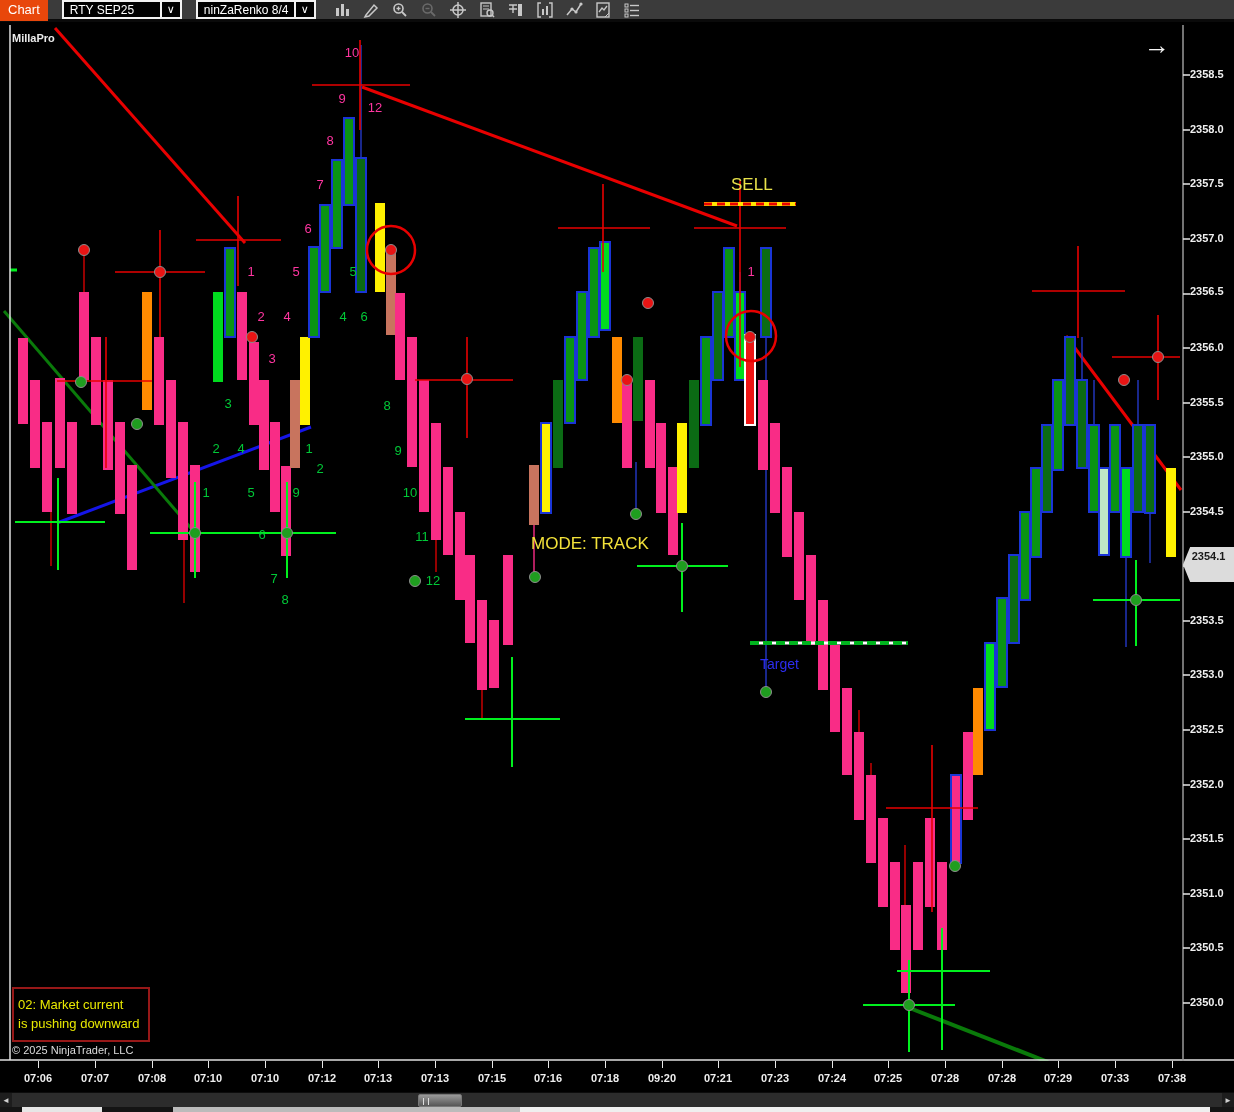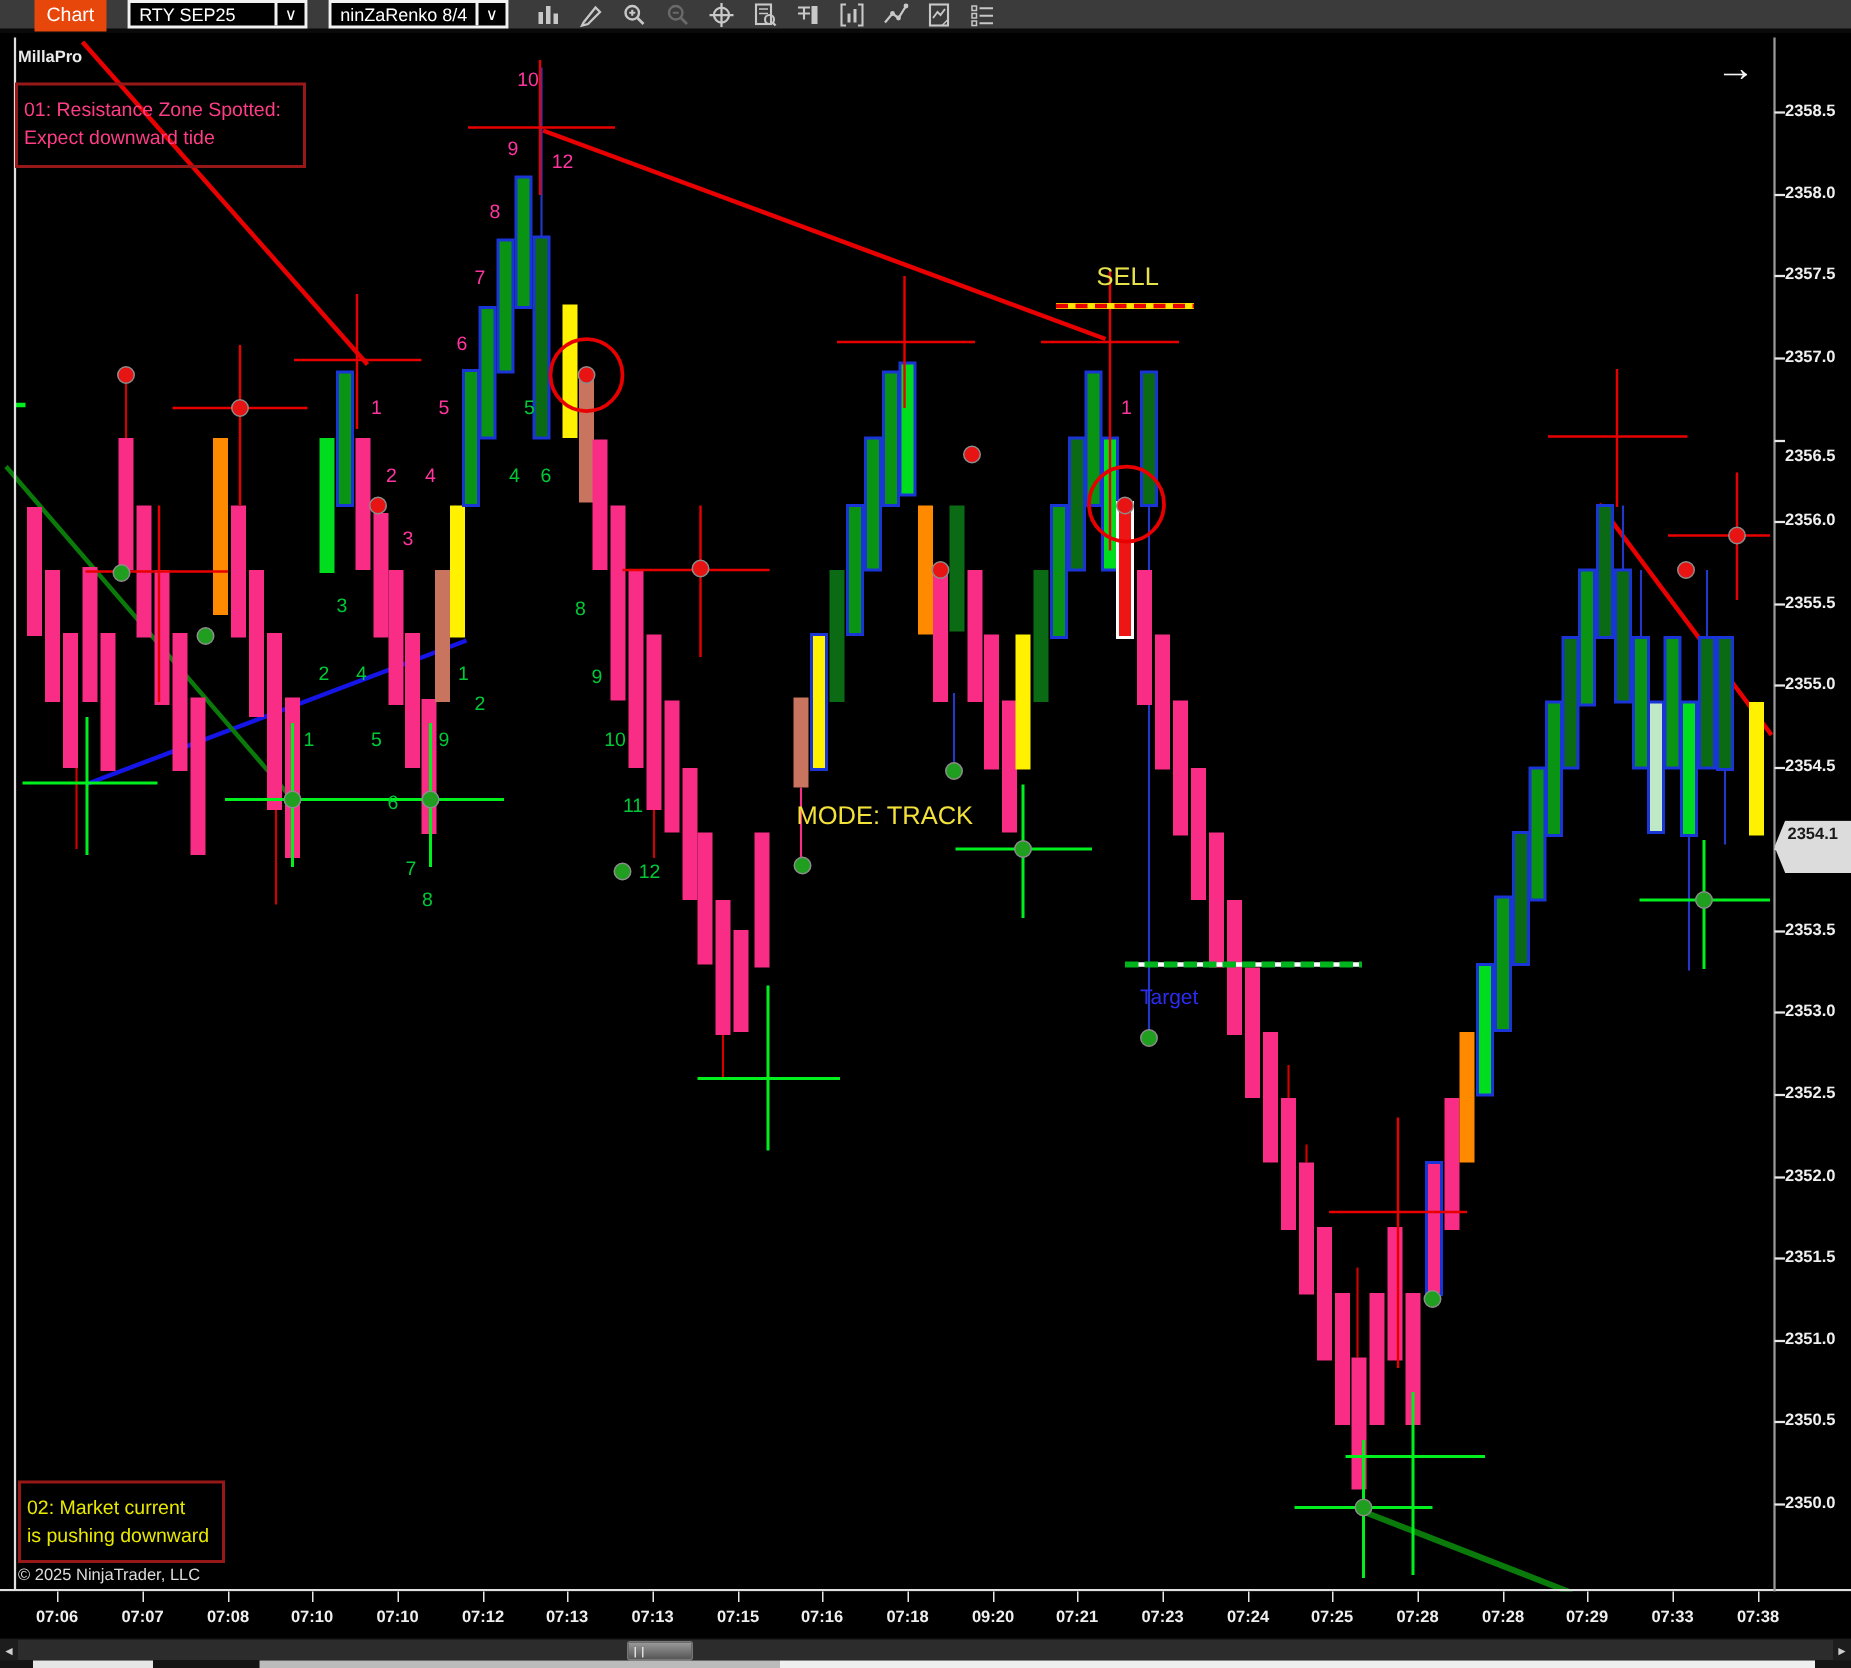--- a/index.html
+++ b/index.html
@@ -2,21 +2,21 @@
 <html><head>
 <meta charset="utf-8">
 <style>
   html,body{margin:0;padding:0;background:#000;}
   *{box-sizing:border-box;font-family:"Liberation Sans",sans-serif;}
   #app{position:relative;width:1234px;height:1112px;background:#000;overflow:hidden;}
 
   
   #toolbar{position:absolute;left:0;top:0;width:1234px;height:22px;background:#3b3b3b;
            display:flex;align-items:center;border-bottom:3px solid #0a0a0a;z-index:6;}
-  #chart-tab{height:22px;background:#e8470b;color:#fff;font-size:13px;padding:3px 8px 0 8px;margin-left:23px;}
+  #chart-tab{height:22px;background:#e8470b;color:#fff;font-size:13px;padding:3px 8px 0 8px;}
   .combo{height:19px;background:#000;border:2px solid #f2f2f2;color:#fff;font-size:12px;
          display:flex;align-items:center;margin-left:14px;}
   .combo .lbl{padding:0 6px;width:96px;white-space:nowrap;overflow:hidden;}
   .combo .chev{width:20px;height:100%;border-left:2px solid #f2f2f2;display:flex;
                align-items:center;justify-content:center;color:#fff;font-size:11px;}
   #iconrow{display:flex;align-items:center;margin-left:12px;}
   .tbicon{width:29px;height:22px;display:flex;align-items:center;justify-content:center;}
 
   
   #plot{position:absolute;left:0;top:0;width:1234px;height:1112px;z-index:2;pointer-events:none;}
@@ -399,39 +399,35 @@
       <line x1="1183" y1="730" x2="1190" y2="730" stroke="#e8e8e8" stroke-width="1.5"></line>
       <line x1="1183" y1="785" x2="1190" y2="785" stroke="#e8e8e8" stroke-width="1.5"></line>
       <line x1="1183" y1="839" x2="1190" y2="839" stroke="#e8e8e8" stroke-width="1.5"></line>
       <line x1="1183" y1="894" x2="1190" y2="894" stroke="#e8e8e8" stroke-width="1.5"></line>
       <line x1="1183" y1="948" x2="1190" y2="948" stroke="#e8e8e8" stroke-width="1.5"></line>
       <line x1="1183" y1="1003" x2="1190" y2="1003" stroke="#e8e8e8" stroke-width="1.5"></line>
     </svg>
 
   <div class="ann" id="watermark">MillaPro</div>
   <div class="ann" id="nav-arrow">→</div>
-  <div class="ann notebox" id="note1">
-    <div>01: Resistance Zone Spotted:</div>
-    <div>Expect downward tide</div>
-  </div>
   <div class="ann notebox" id="note2">
     <div>02: Market current</div>
     <div>is pushing downward</div>
   </div>
   <div class="ann" id="mode-label">MODE: TRACK</div>
   <div class="ann" id="sell-label">SELL</div>
   <div class="ann" id="target-label">Target</div>
   <div class="ann" id="copyright">© 2025 NinjaTrader, LLC</div>
 
   <div id="price-axis">
       <div class="pricelbl" style="top: 43px;">2358.5</div>
       <div class="pricelbl" style="top: 98px;">2358.0</div>
       <div class="pricelbl" style="top: 152px;">2357.5</div>
       <div class="pricelbl" style="top: 207px;">2357.0</div>
-      <div class="pricelbl" style="top: 273px;">2356.5</div>
+      <div class="pricelbl" style="top: 260px;">2356.5</div>
       <div class="pricelbl" style="top: 316px;">2356.0</div>
       <div class="pricelbl" style="top: 371px;">2355.5</div>
       <div class="pricelbl" style="top: 425px;">2355.0</div>
       <div class="pricelbl" style="top: 480px;">2354.5</div>
       <div class="pricelbl" style="top: 534px;">2354.0</div>
       <div class="pricelbl" style="top: 589px;">2353.5</div>
       <div class="pricelbl" style="top: 643px;">2353.0</div>
       <div class="pricelbl" style="top: 698px;">2352.5</div>
       <div class="pricelbl" style="top: 753px;">2352.0</div>
       <div class="pricelbl" style="top: 807px;">2351.5</div>

